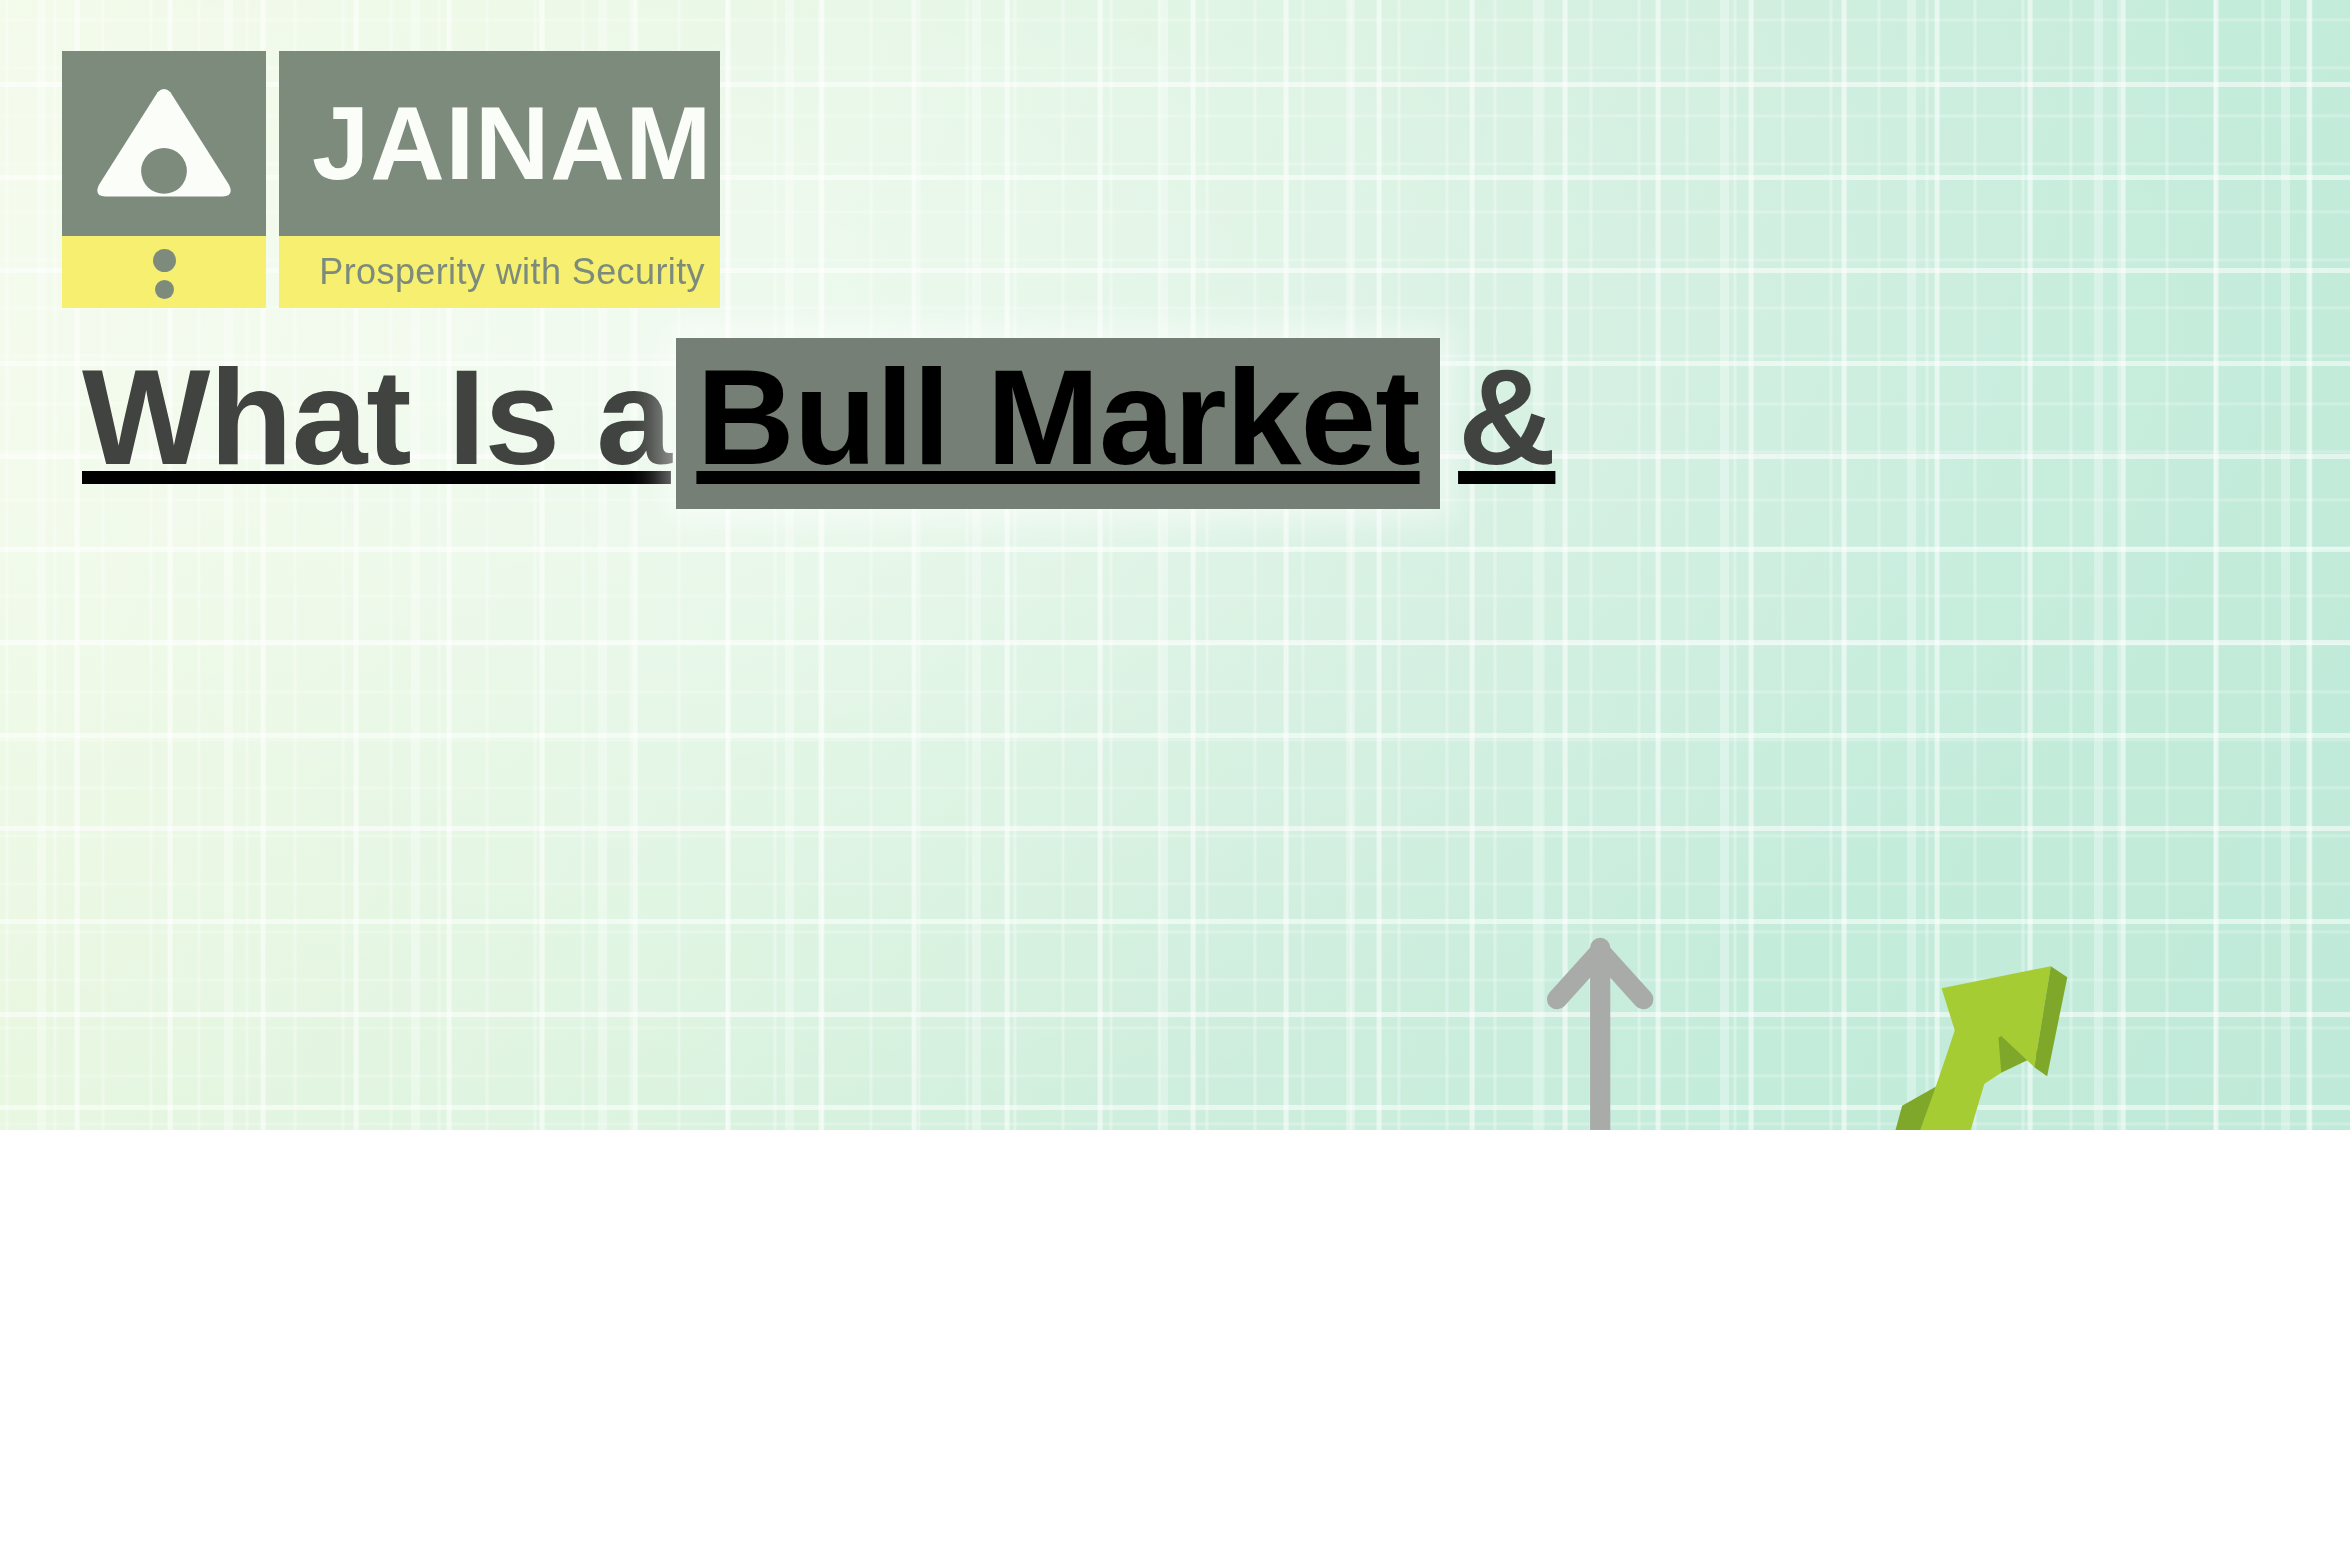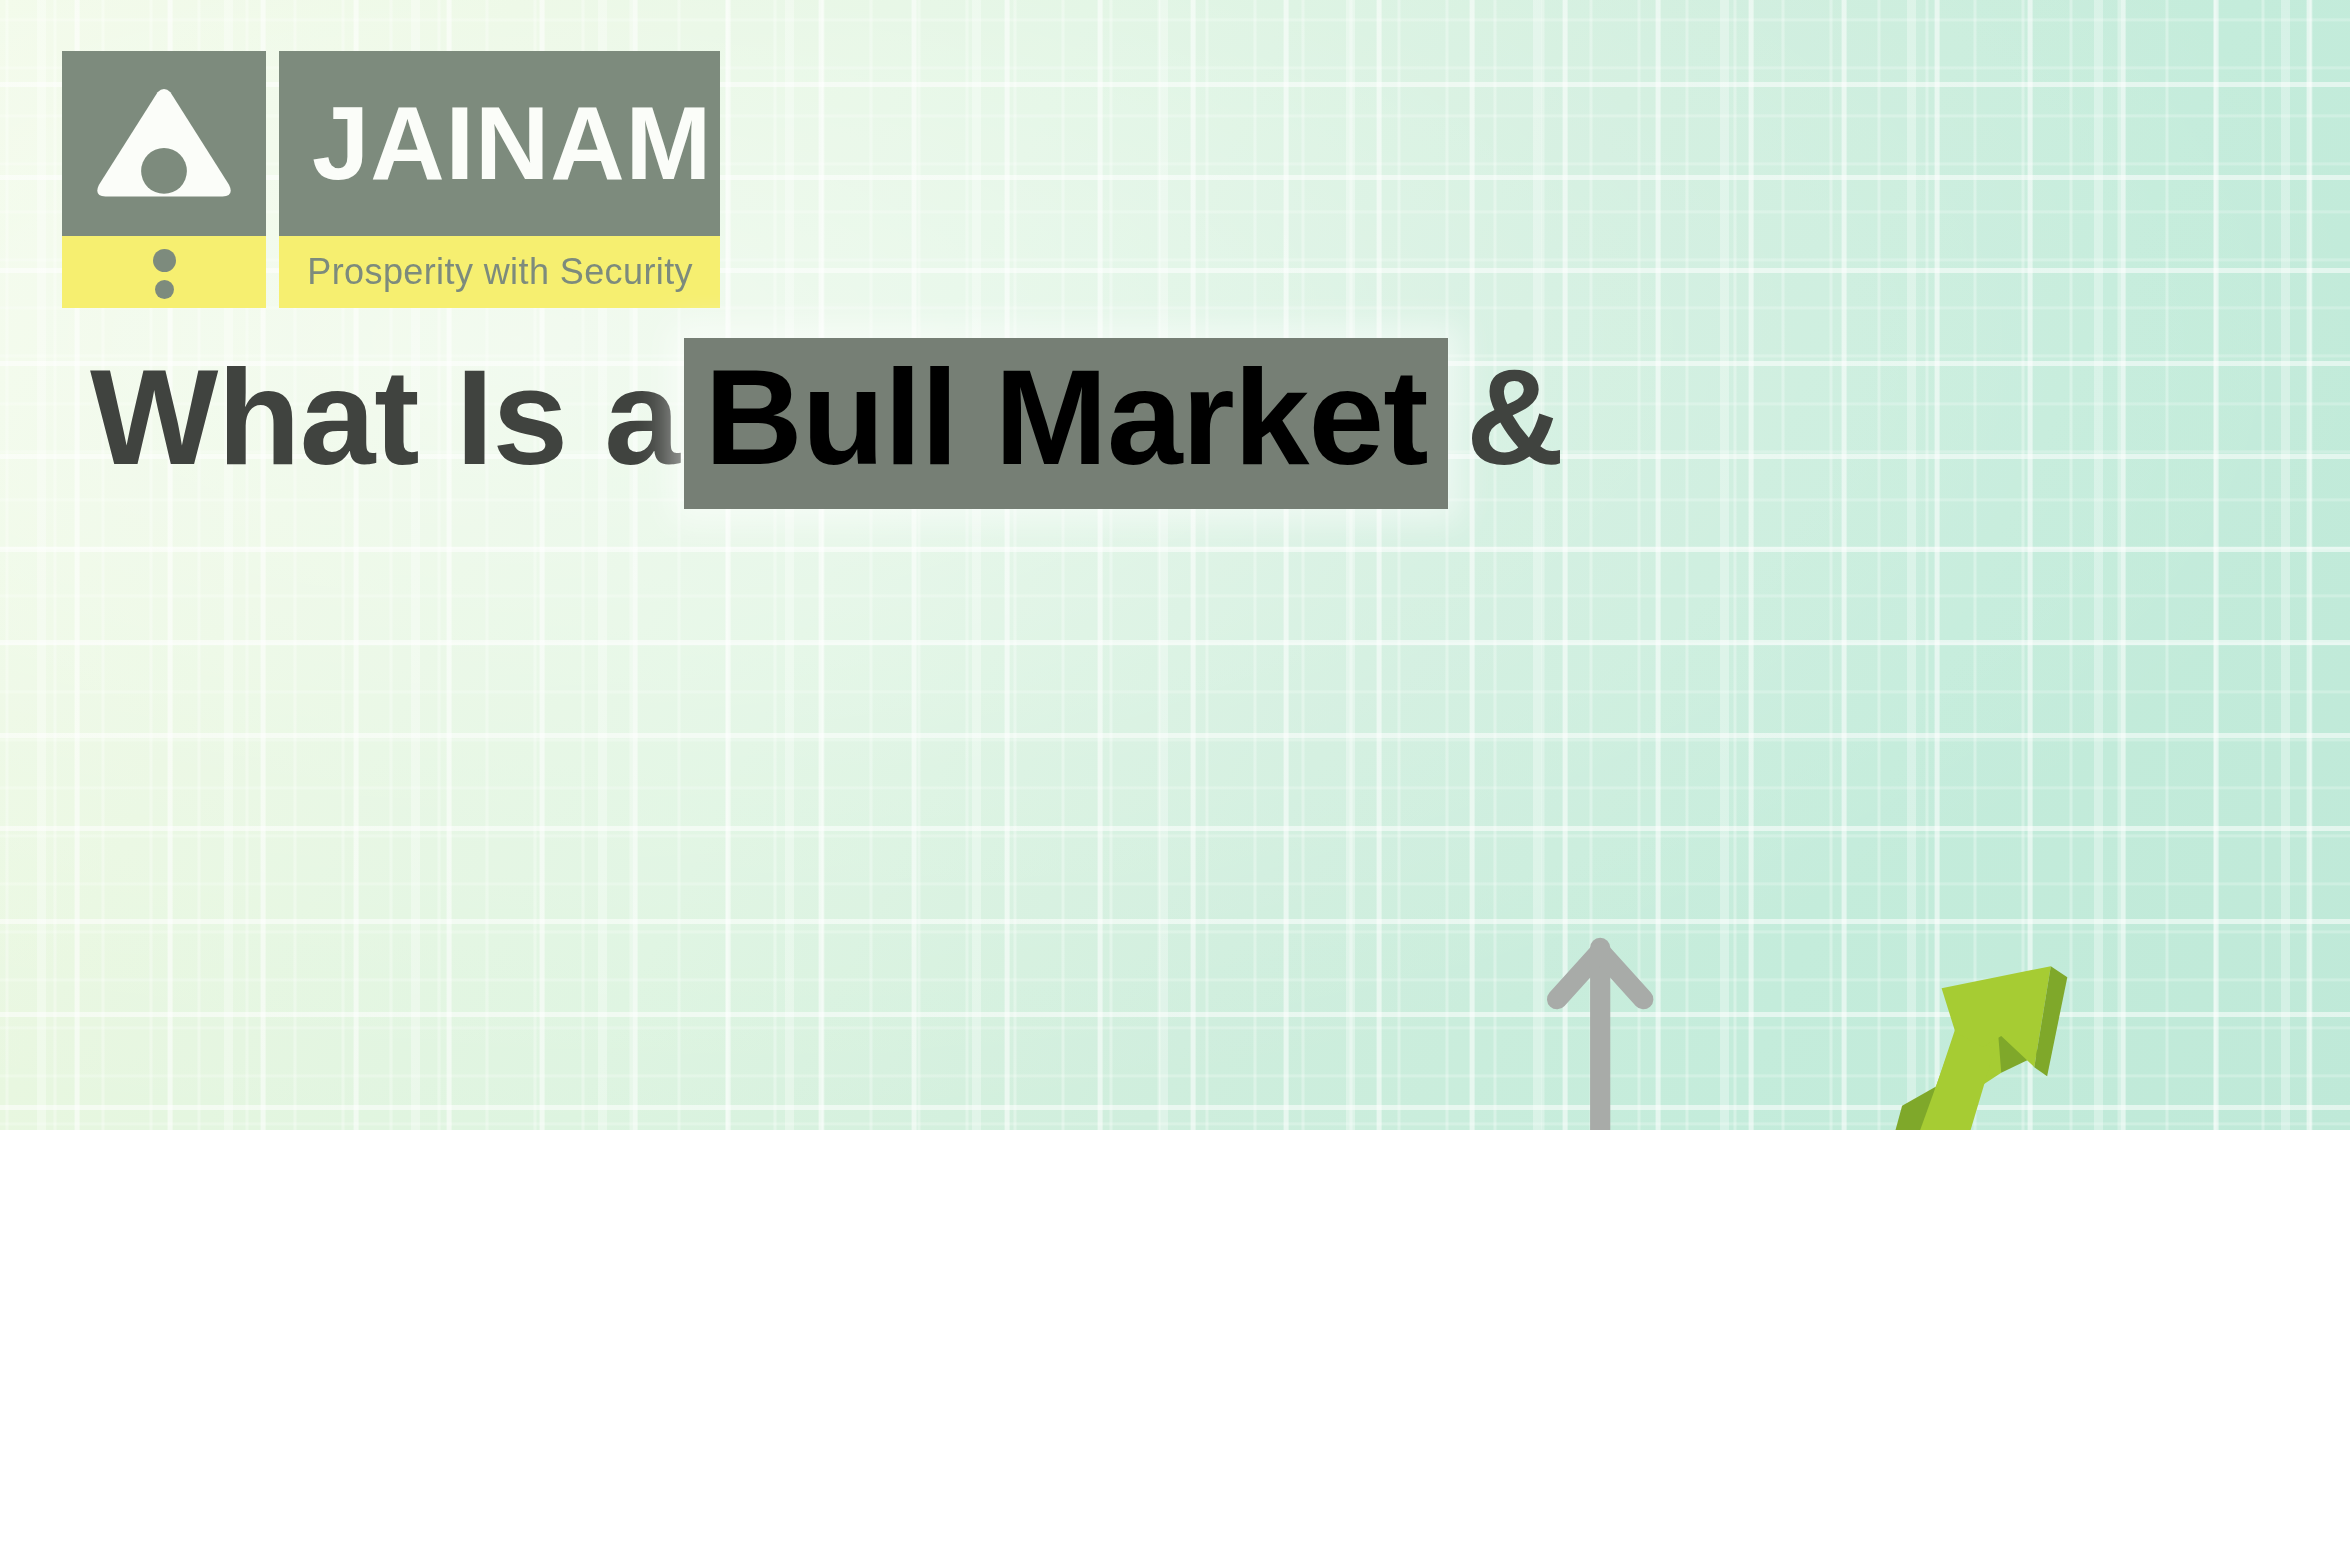--- a/index.html
+++ b/index.html
@@ -82,42 +82,43 @@
   .logo-divider .dv-bot { height:72px; background:transparent; }
 
   .logo-word-top {
     flex:1; height:185px; background:#7d8b7d;
     display:flex; align-items:center;
     padding-left:33px;
   }
   .logo-word-bot {
     flex:1; height:72px; background:#f6ef70;
     display:flex; align-items:center; justify-content:flex-end;
-    padding-right:27px;
+    padding-right:15px;
   }
   #brand-name {
     color:#fbfdf9;
     font-size:103px;
     font-weight:800;
     letter-spacing:0.9px;
     line-height:1;
     font-family:"Liberation Sans", sans-serif;
   }
   #brand-tagline {
     color:#7d8b7d;
     font-size:36px;
     font-weight:400;
     letter-spacing:0.4px;
     line-height:1;
   }
 
   
   #headline {
-    position:absolute; left:90px; top:338px;
+    position:absolute; left:82px; top:338px;
     width:1837px;
+    text-decoration:underline;
   }
   .hl-line {
     font-size:136px;
     font-weight:800;
     line-height:1.07;
     color:#40433f;
     letter-spacing:-0.9px;
     white-space:nowrap;
     display:flex; align-items:baseline;
   }

